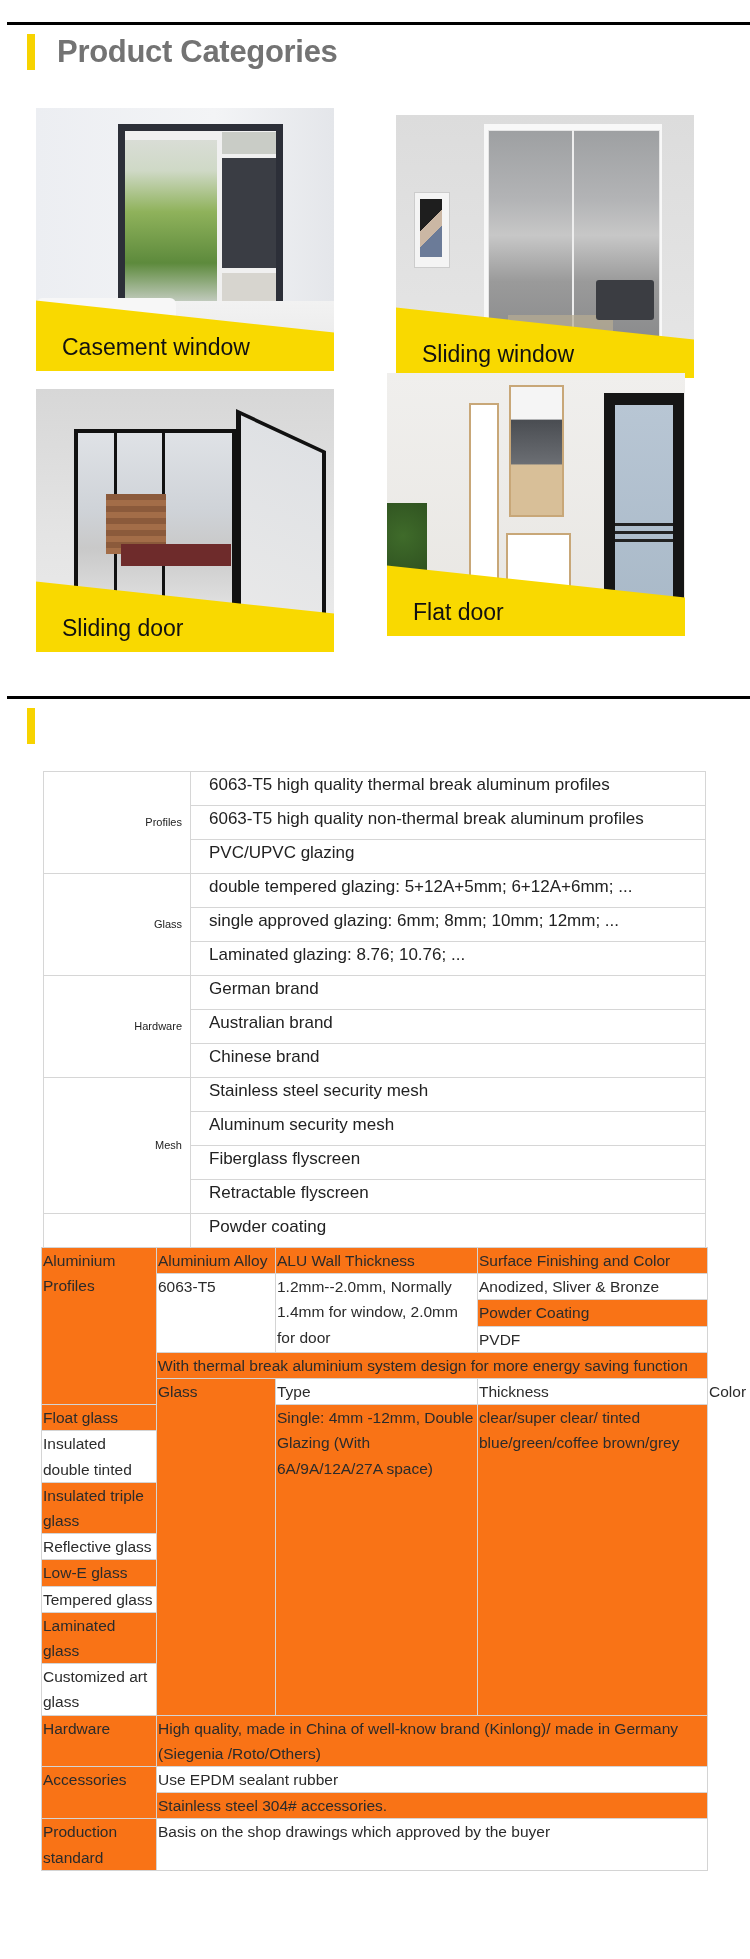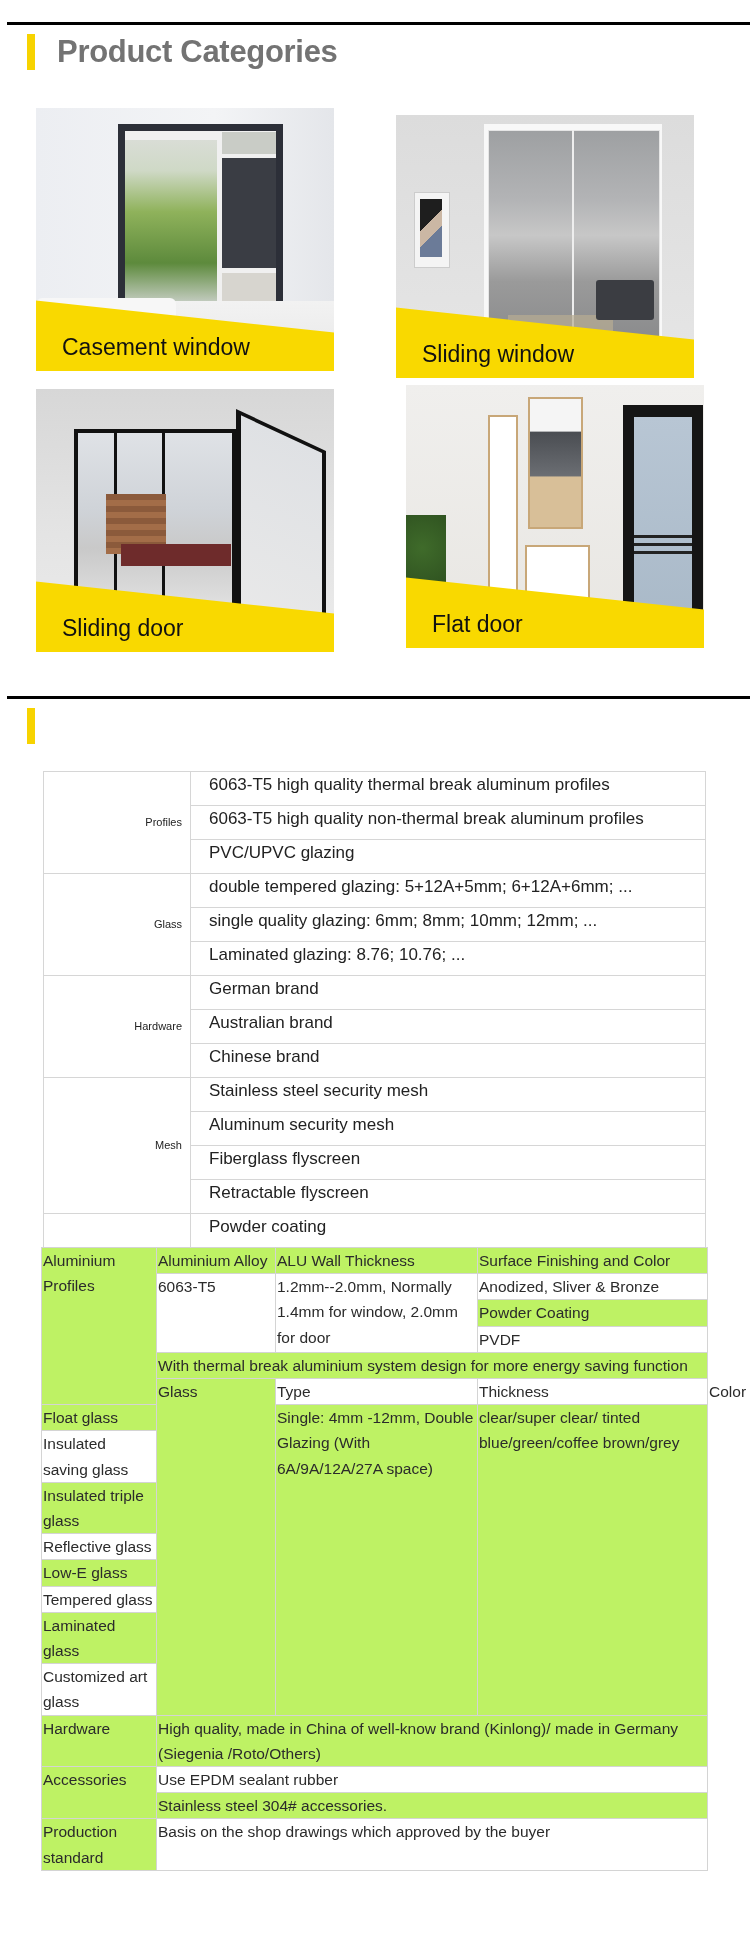--- a/index.html
+++ b/index.html
@@ -28,21 +28,21 @@
 
   
   table { border-collapse: collapse; position: absolute; font-family: "Liberation Sans", sans-serif; }
   #spec1 { left: 43px; top: 771px; width: 663px; font-size: 17px; color: #222; }
   #spec1 td { border: 1.5px solid #d6d6d6; padding: 0 14px 8px 18px; line-height: 25px; vertical-align: middle; }
   #spec1 td.lbl { width: 130px; text-align: right; font-weight: normal; padding: 0 8px; font-size: 11px; }
 
   
   #spec2 { left: 41px; top: 1247px; width: 666px; font-size: 15.5px; color: #2b2b2b; table-layout: fixed; }
   #spec2 td { border: 1.5px solid #d4d4d4; padding: 0 2px 0 1px; line-height: 25.2px; vertical-align: top;
-        background: #bef264; }
+        background: #f97316; }
   #spec2 td.w { background: #ffffff; }
 </style>
 </head>
 <body>
 
 <div class="rule" style="top:22px;"></div>
 <div class="section-heading" style="top:33px;">
   <div class="accent-bar"></div>
   <h2>Product Categories</h2>
 </div>
@@ -86,21 +86,21 @@
     <div class="glass-pane" style="left:78px; top:44px; width:3px; height:192px; background:#111;"></div>
     <div class="glass-pane" style="left:126px; top:44px; width:3px; height:192px; background:#111;"></div>
     <div class="glass-pane" style="left:200px; top:20px; width:90px; height:220px; background:linear-gradient(180deg,#dfe1e4,#e9e9e9); border:4px solid #111; border-left-width:5px; box-sizing:border-box; transform:skewY(25deg); transform-origin:left top;"></div>
     <div class="glass-pane" style="left:70px; top:105px; width:60px; height:60px; background:repeating-linear-gradient(180deg,#8b5a3b 0 6px,#a36d48 6px 12px);"></div>
     <div class="glass-pane" style="left:85px; top:155px; width:110px; height:22px; background:#6e2b2b;"></div>
   </div>
   <div class="band"></div>
   <div class="label">Sliding door</div>
 </div>
 
-<div class="card" style="left:387px; top:385px;margin-left:19px;">
+<div class="card" style="left:387px; top:373px;">
   <div class="scene">
     <div class="wall" style="background:linear-gradient(180deg,#f0efed,#e8e6e2);"></div>
     <div class="glass-pane" style="left:82px; top:30px; width:30px; height:255px; background:#ffffff; border:2px solid #c8a778; box-sizing:border-box;"></div>
     <div class="glass-pane" style="left:122px; top:12px; width:55px; height:132px; background:linear-gradient(180deg,#f5f5f5 0%,#f5f5f5 25%,#4a4d52 26%,#6b6e73 60%,#d8bf98 61%); border:2px solid #c8a778; box-sizing:border-box;"></div>
     <div class="glass-pane" style="left:119px; top:160px; width:65px; height:85px; background:#ffffff; border:2px solid #c8a778; box-sizing:border-box;"></div>
     <div class="glass-pane" style="left:0; top:130px; width:40px; height:110px; background:radial-gradient(circle at 40% 30%,#3f6b2a,#2d4f1f 60%,transparent 61%);"></div>
     <div class="glass-pane" style="left:217px; top:20px; width:80px; height:226px; background:#151515;"></div>
     <div class="glass-pane" style="left:228px; top:32px; width:58px; height:210px; background:linear-gradient(180deg,#b8c6d4,#a9b9c8);"></div>
     <div class="glass-pane" style="left:228px; top:150px; width:58px; height:3px; background:#222;"></div>
     <div class="glass-pane" style="left:228px; top:158px; width:58px; height:3px; background:#222;"></div>
@@ -126,21 +126,21 @@
       </tr>
     <tr>
         <td>PVC/UPVC glazing</td>
       </tr>
 
     <tr>
       <td class="lbl" rowspan="3">Glass</td>
       <td>double tempered glazing: 5+12A+5mm; 6+12A+6mm; ...</td>
     </tr>
     <tr>
-        <td>single quality glazing: 6mm; 8mm; 10mm; 12mm; ...</td>
+        <td>single approved glazing: 6mm; 8mm; 10mm; 12mm; ...</td>
       </tr>
     <tr>
         <td>Laminated glazing: 8.76; 10.76; ...</td>
       </tr>
 
     <tr>
       <td class="lbl" rowspan="3">Hardware</td>
       <td>German brand</td>
     </tr>
     <tr>
@@ -215,21 +215,21 @@
       <td class="w">Type</td>
       <td class="w">Thickness</td>
       <td class="w">Color</td>
     </tr>
     <tr>
       <td>Float glass</td>
       <td rowspan="8">Single: 4mm -12mm, Double Glazing (With 6A/9A/12A/27A space)</td>
       <td rowspan="8">clear/super clear/ tinted blue/green/coffee brown/grey</td>
     </tr>
     <tr>
-        <td class="w">Insulated saving glass</td>
+        <td class="w">Insulated double tinted</td>
       </tr>
     <tr>
         <td>Insulated triple glass</td>
       </tr>
     <tr>
         <td class="w">Reflective glass</td>
       </tr>
     <tr>
         <td>Low-E glass</td>
       </tr>

